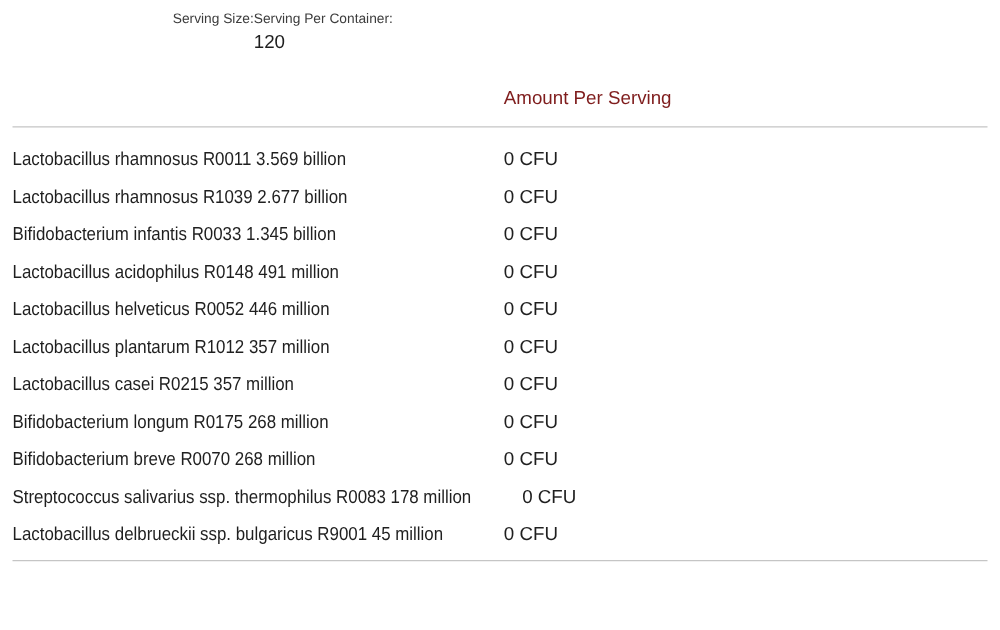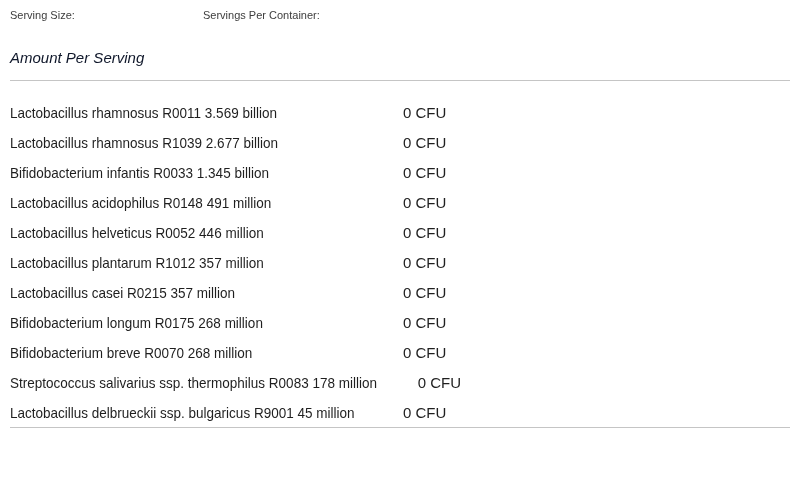--- a/index.html
+++ b/index.html
@@ -18,52 +18,53 @@
     box-sizing: border-box;
     width: 800px;
     height: 504px;
     padding: 9px 10px 0 10px;
   }
   .meta-row {
     display: flex;
   }
   .meta-block-first {
     width: 193px;
+    text-align: right;
   }
   .small-label {
     font-size: 11px;
     line-height: 13px;
     color: #3d3d3d;
     white-space: nowrap;
   }
   .meta-value {
     font-size: 15px;
     line-height: 18px;
     margin-top: 3px;
     color: #1f1f1f;
   }
   .amount-header {
+    margin-left: 393px;
     margin-top: 27px;
     font-size: 15px;
     line-height: 18px;
-    color: #0f172a;
+    color: #7f1d1d;
     white-space: nowrap;
-    font-style: italic;
   }
   .sep {
     height: 0;
     border-top: 1px solid #c5c5c5;
     margin-top: 13px;
   }
   .rows {
     padding-top: 10px;
   }
   .row {
     display: flex;
-    align-items: flex-end;
+    align-items: center;
     height: 30px;
     font-size: 15px;
     color: #1f1f1f;
   }
   .row-ingredient {
     flex: 0 0 393px;
     white-space: nowrap;
     transform: scaleX(0.9);
     transform-origin: left center;
   }
@@ -97,21 +98,22 @@
 </head>
 <body>
 
 <div class="page">
 
   <div class="meta-row">
     <div class="meta-block-first">
       <div class="small-label">Serving Size:</div>
     </div>
     <div class="meta-block">
-      <div class="small-label">Servings Per Container:</div>
+      <div class="small-label">Serving Per Container:</div>
+      <div class="meta-value">120</div>
     </div>
   </div>
 
   <div class="amount-header">Amount Per Serving</div>
 
   <div class="sep"></div>
 
   <div class="rows">
       <div class="row">
         <div class="row-ingredient">Lactobacillus rhamnosus R0011 3.569 billion</div>

